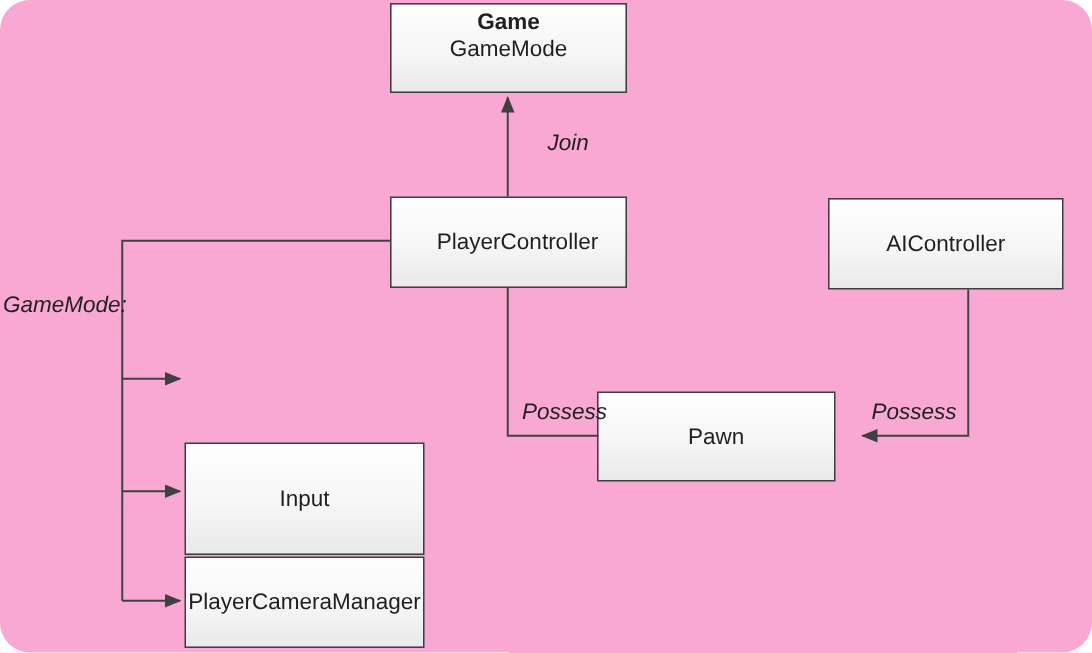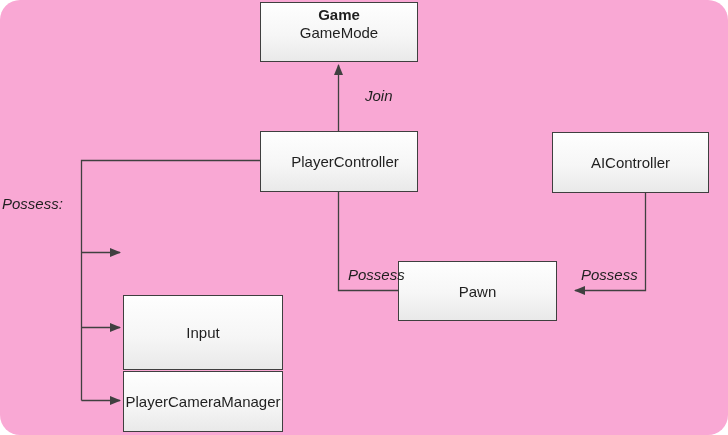--- a/index.html
+++ b/index.html
@@ -121,15 +121,15 @@
   <div class="node node-pcm">
     <span>PlayerCameraManager</span>
   </div>
 
   <div class="edge-label label-join">Join</div>
 
   <div class="edge-label label-possess-left">Possess</div>
 
   <div class="edge-label label-possess-right">Possess</div>
 
-  <div class="edge-label label-contains">Possess:</div>
+  <div class="edge-label label-contains">GameMode:</div>
 
 </div>
 
 </body></html>

